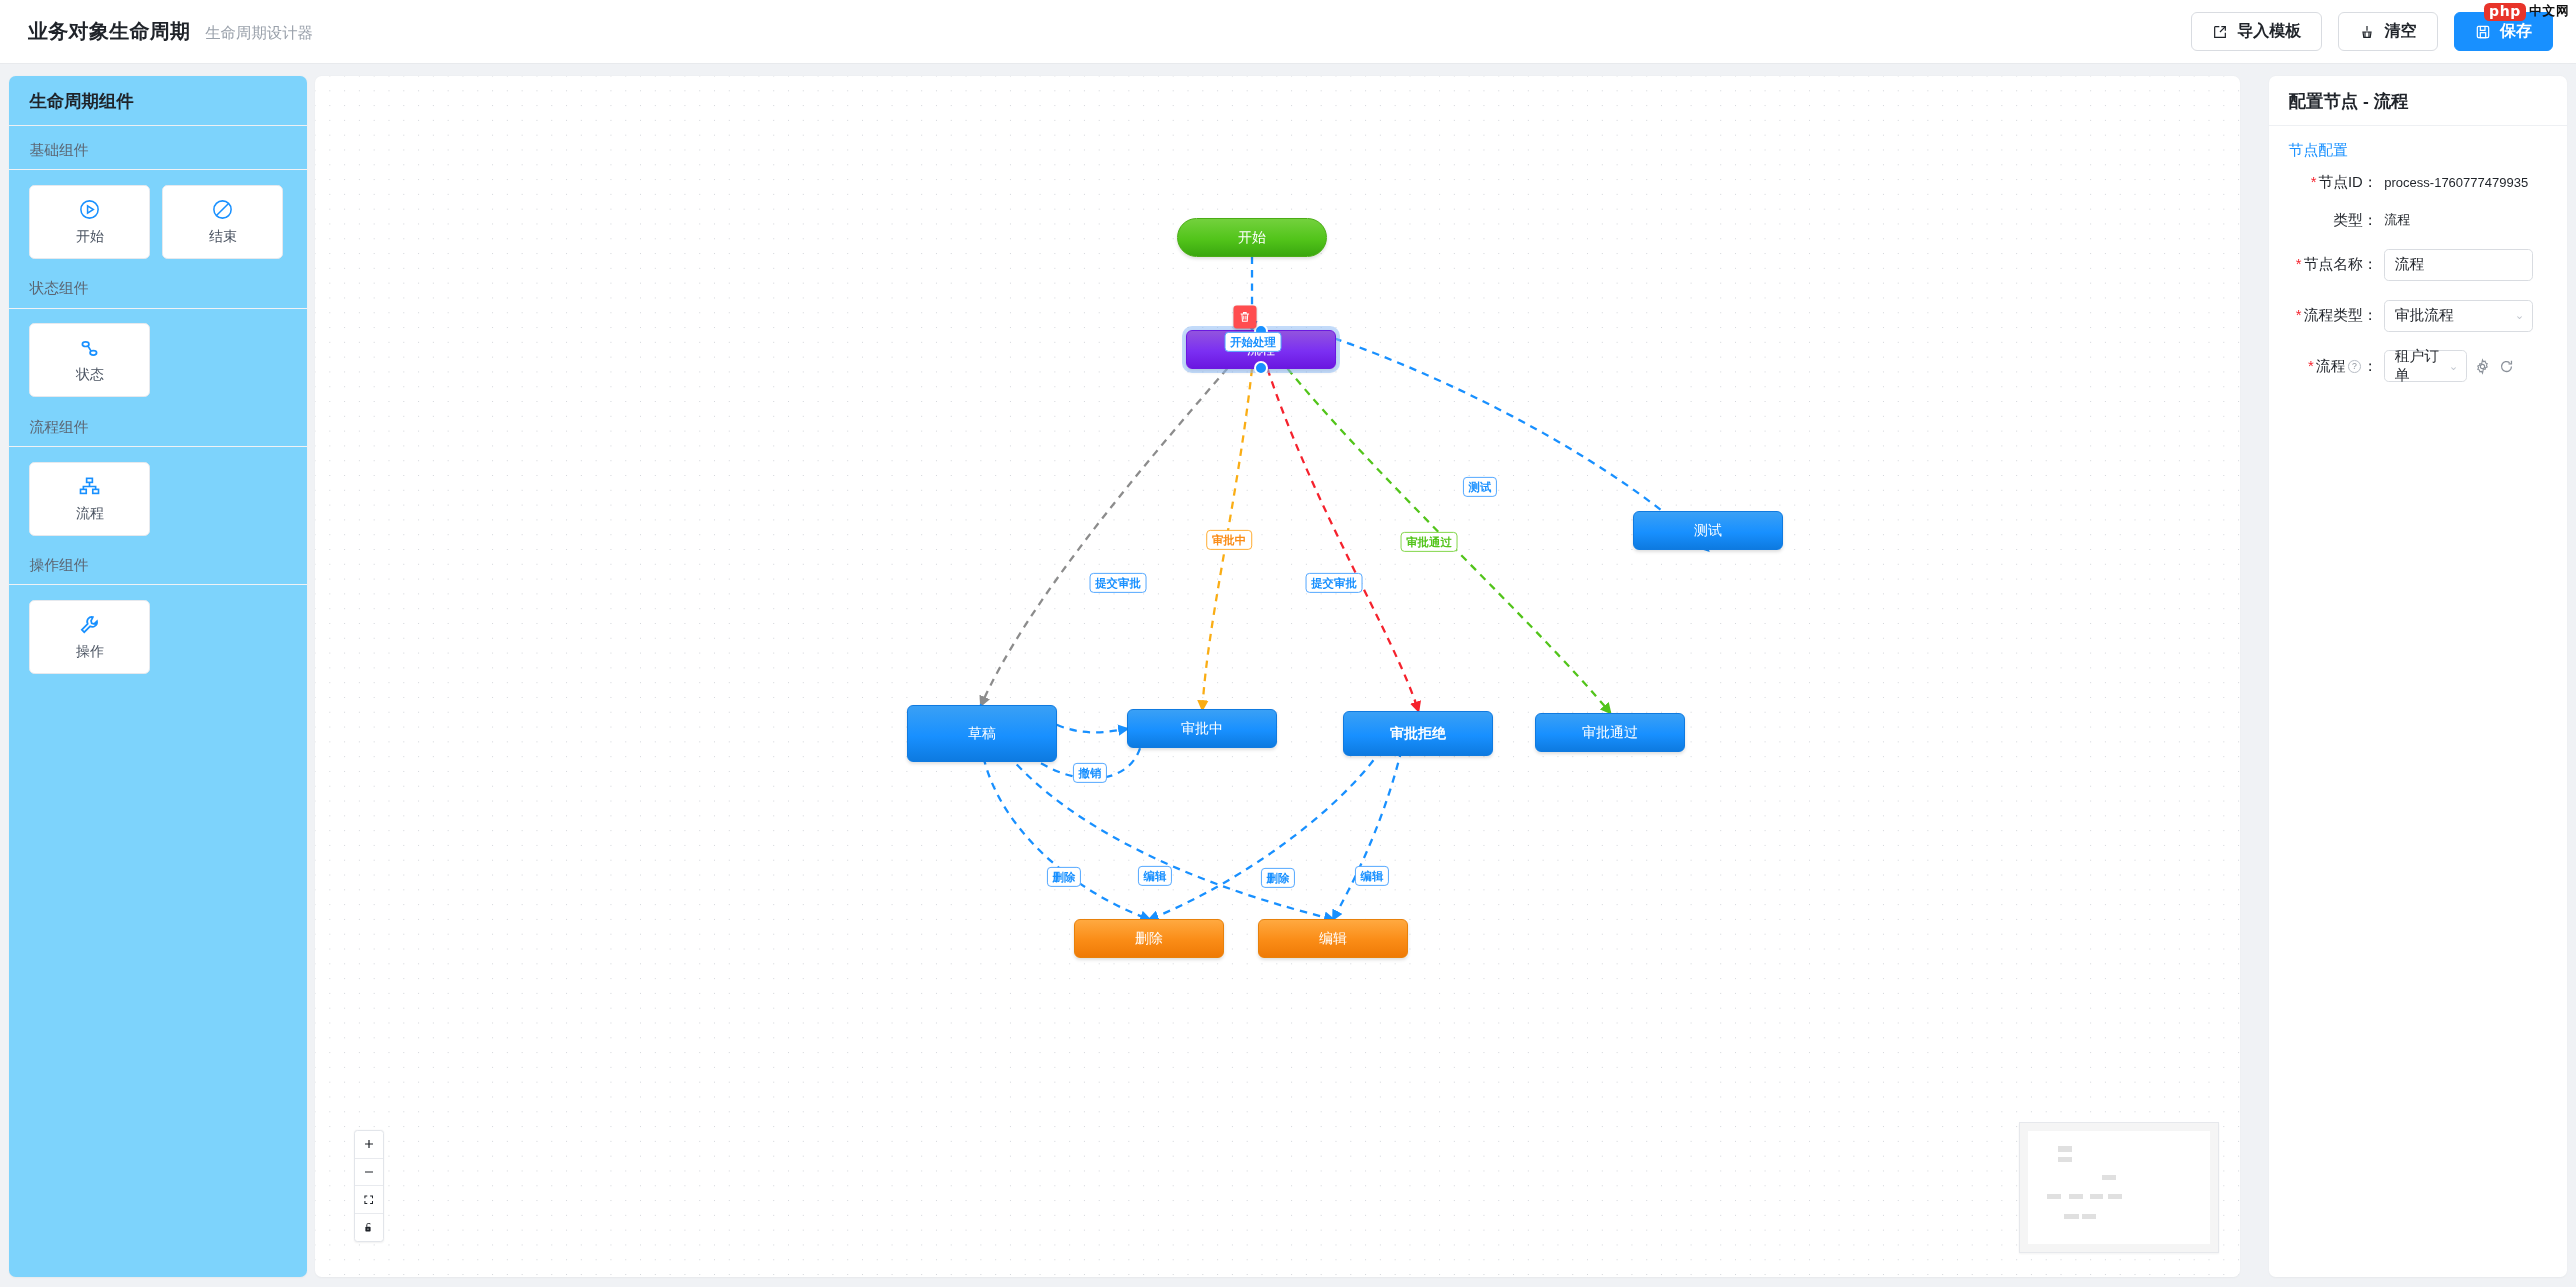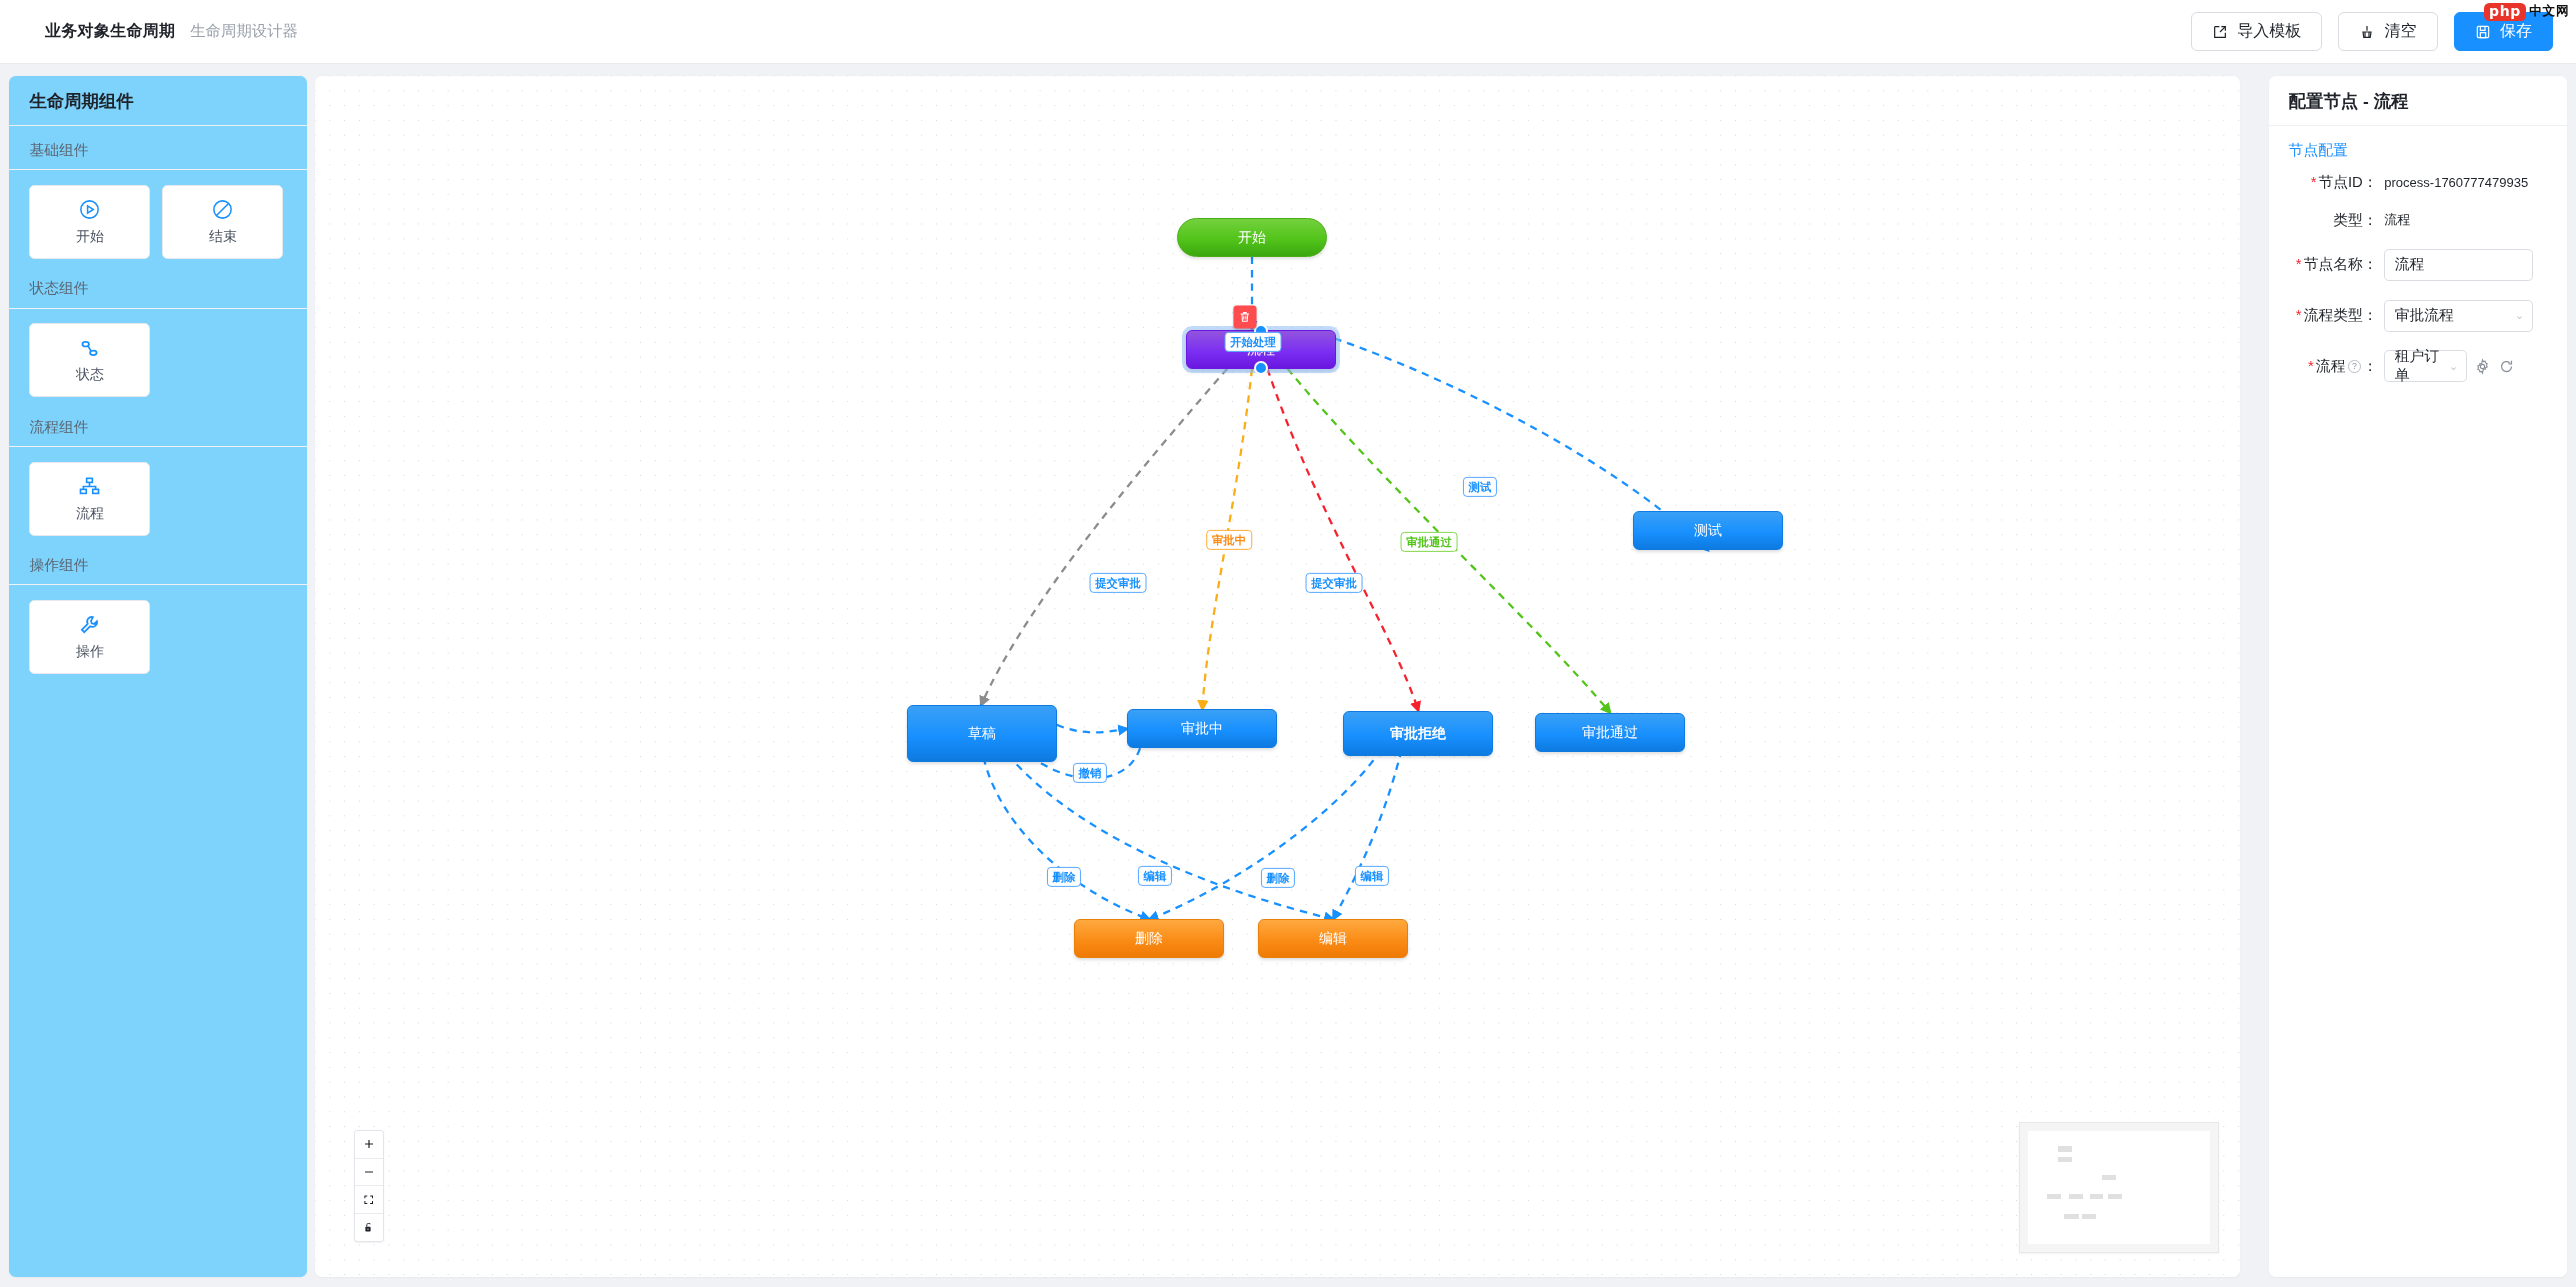--- a/index.html
+++ b/index.html
@@ -12,23 +12,23 @@
 
   
   .header {
     position: absolute; top: 0; left: 0; width: 2576px; height: 64px;
     background: #ffffff;
     border-bottom: 0.7px solid #e8eaed;
     display: flex; align-items: center; justify-content: space-between;
     padding: 0 23px 0 28px;
   }
   .header-left { display: flex; align-items: baseline; gap: 14.8px; }
-  .app-title { font-size: 16px; font-weight: bold; color: #1f2329; letter-spacing: 0.3px; margin-left: 17px; }
+  .app-title { font-size: 20px; font-weight: bold; color: #1f2329; letter-spacing: 0.3px; }
   .app-subtitle { font-size: 15.4px; color: #9aa1ab; }
-  .header-right { display: flex; align-items: flex-end; gap: 16px; }
+  .header-right { display: flex; align-items: flex-end; gap: 16px; font-weight: bold; }
   .btn {
     height: 39px; padding: 0 20px; border-radius: 6px;
     display: flex; align-items: center; gap: 9.4px;
     font-size: 16px; cursor: pointer; white-space: nowrap;
   }
   .btn-default { background: #fff; border: 0.7px solid #d9dce1; color: #1f2329; }
   .btn-primary { background: #1890ff; border: 0.7px solid #1890ff; color: #ffffff; }
   .btn svg { flex: none; }
 
   

